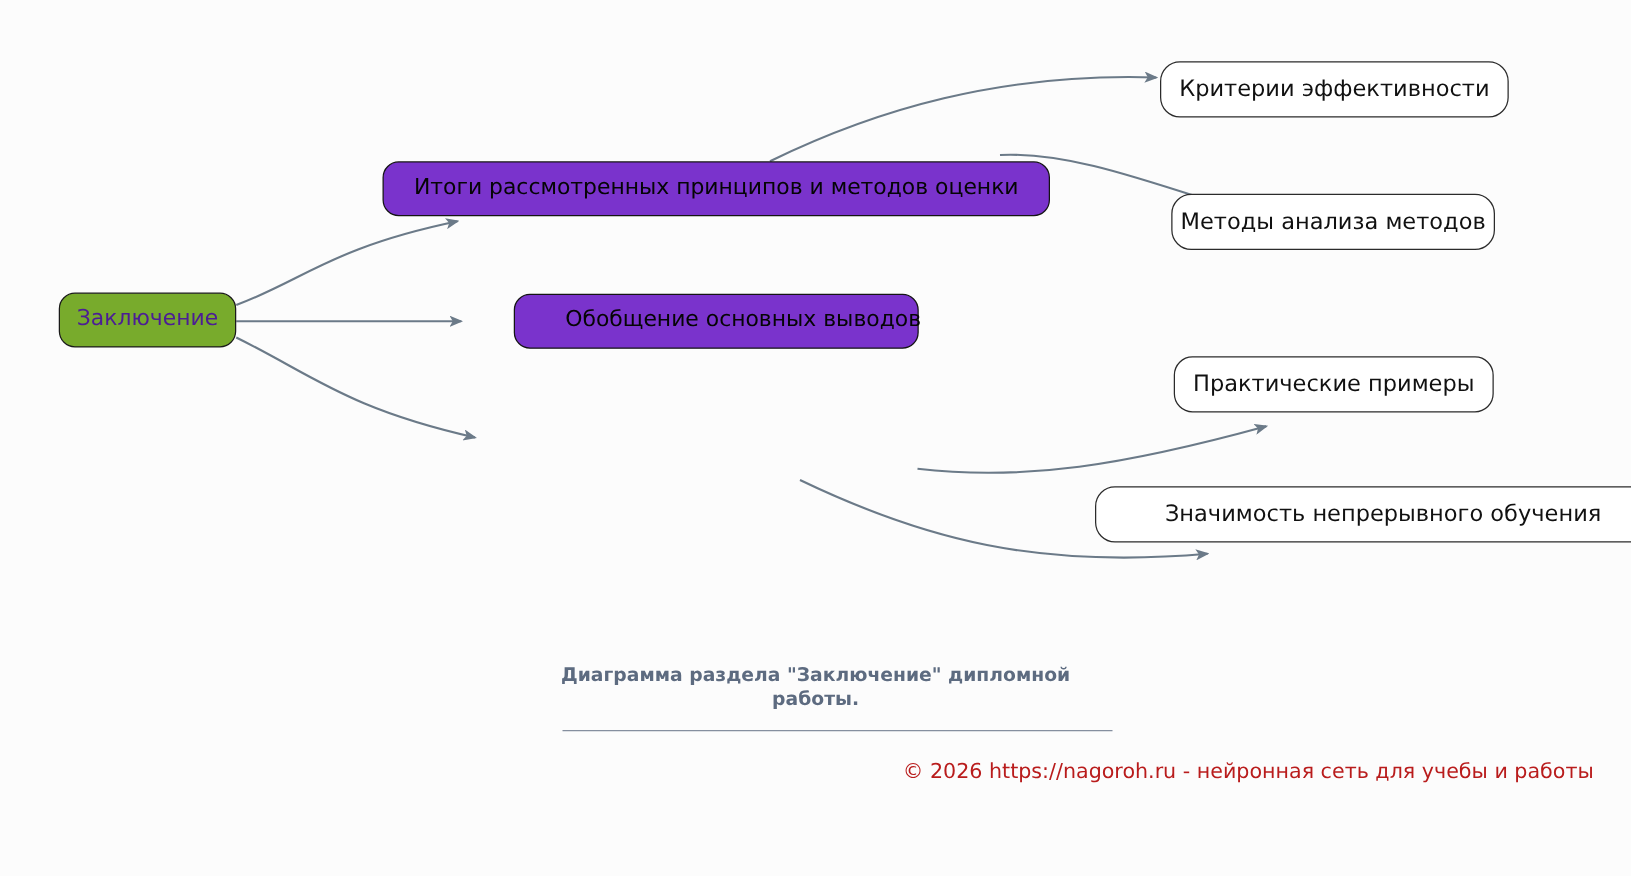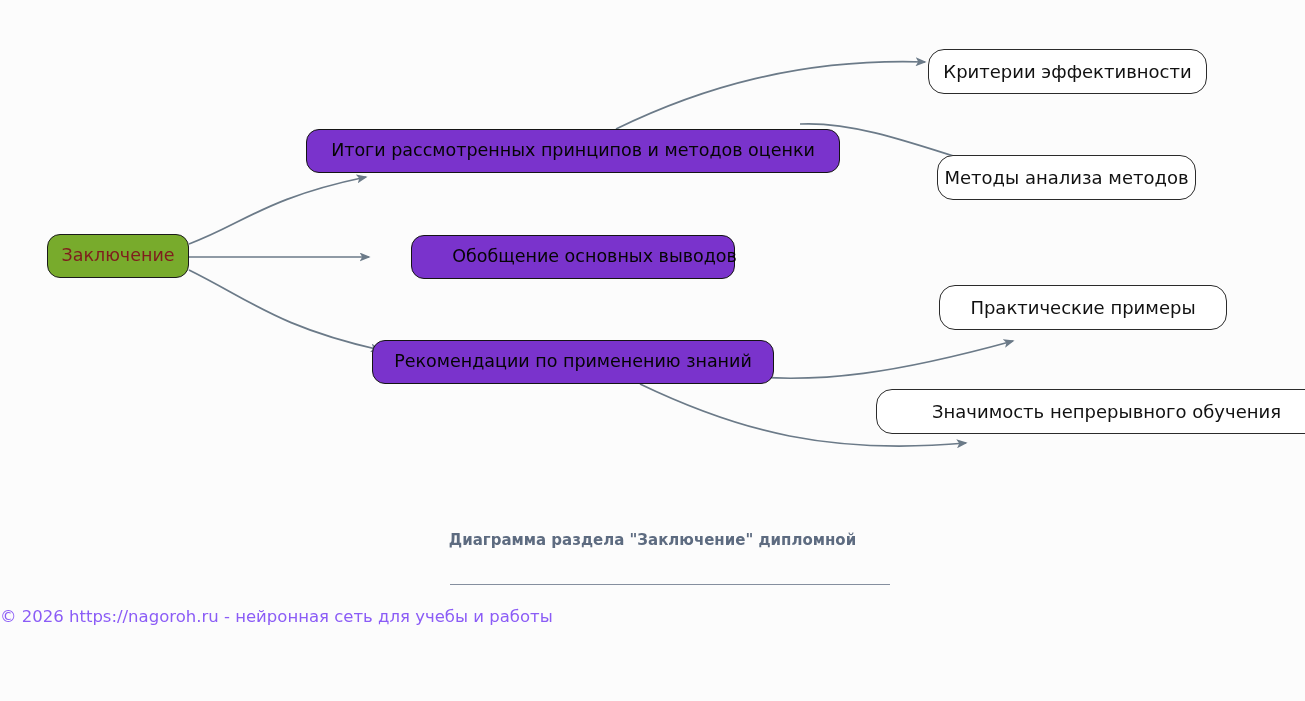--- a/index.html
+++ b/index.html
@@ -44,21 +44,21 @@
   }
 
   .node-label {
     display: block;
     line-height: 1;
   }
 
   .node-root {
     background: #78ab2c;
     border: 1.6px solid #1a1a1a;
-    color: #7f1d1d;
+    color: #4c1d95;
     font-size: 17.5px;
   }
 
   .node-branch {
     background: #7a33cc;
     border: 1.6px solid #141414;
     color: #050505;
     font-size: 17.5px;
     margin-left: 40px;
   }
@@ -88,23 +88,23 @@
     position: absolute;
     height: 1px;
     background: #5d6b80;
     opacity: 0.75;
   }
 
   .footer {
     position: absolute;
     left: 0;
     width: 1275px;
-    text-align: left;
+    text-align: right;
     font-size: 16.5px;
-    color: #8b5cf6;
+    color: #b91c1c;
   }
 </style>
 </head>
 <body>
 
 <div id="diagram-canvas">
 
   <svg class="edges-layer" width="1305" height="701" viewBox="0 0 1305 701" xmlns="http://www.w3.org/2000/svg">
     <defs>
       <marker id="arrowhead" markerWidth="11" markerHeight="9" refX="9.4" refY="4.5" orient="auto" markerUnits="userSpaceOnUse">
@@ -130,42 +130,40 @@
   </div>
 
   <div class="node node-branch" style="left:266px; top:129px; width:534px; height:44px;">
     <span class="node-label">Итоги рассмотренных принципов и методов оценки</span>
   </div>
 
   <div class="node node-branch" style="left:371px; top:235px; width:324px; height:44px;padding-left:43px;">
     <span class="node-label">Обобщение основных выводов</span>
   </div>
 
-  <div class="node node-branch" style="left:332px; top:340px; width:402px; height:44px;">
-    <span class="node-label">Рекомендации по применению знаний</span>
-  </div>
 
   <div class="node node-leaf" style="left:928px; top:49px; width:279px; height:45px;">
     <span class="node-label">Критерии эффективности</span>
   </div>
 
   <div class="node node-leaf" style="left:937px; top:155px; width:259px; height:45px;">
     <span class="node-label">Методы анализа методов</span>
   </div>
 
-  <div class="node node-leaf" style="left:939px; top:285px; width:288px; height:45px;">
+  <div class="node node-leaf" style="left:939px; top:285px; width:256px; height:45px;border-radius:15px;">
     <span class="node-label">Практические примеры</span>
   </div>
 
   <div class="node node-leaf" style="left:876px; top:389px; width:461px; height:45px;">
     <span class="node-label">Значимость непрерывного обучения</span>
   </div>
 
   <div class="caption" style="top:531px;">
     <span>Диаграмма раздела "Заключение" дипломной</span>
+    <span class="caption-line2">работы.</span>
   </div>
 
   <div class="divider" style="left:450px; top:584px; width:440px;"></div>
 
   <div class="footer" style="top:607px;">
     <span>© 2026 https://nagoroh.ru - нейронная сеть для учебы и работы</span>
   </div>
 
 </div>
 

